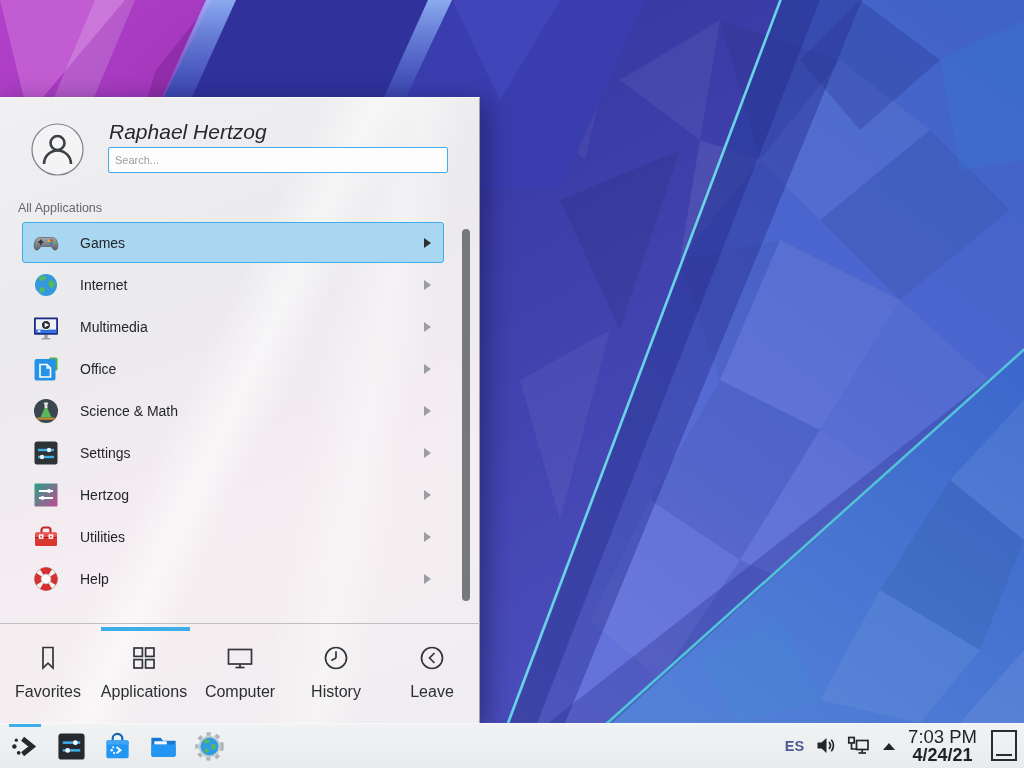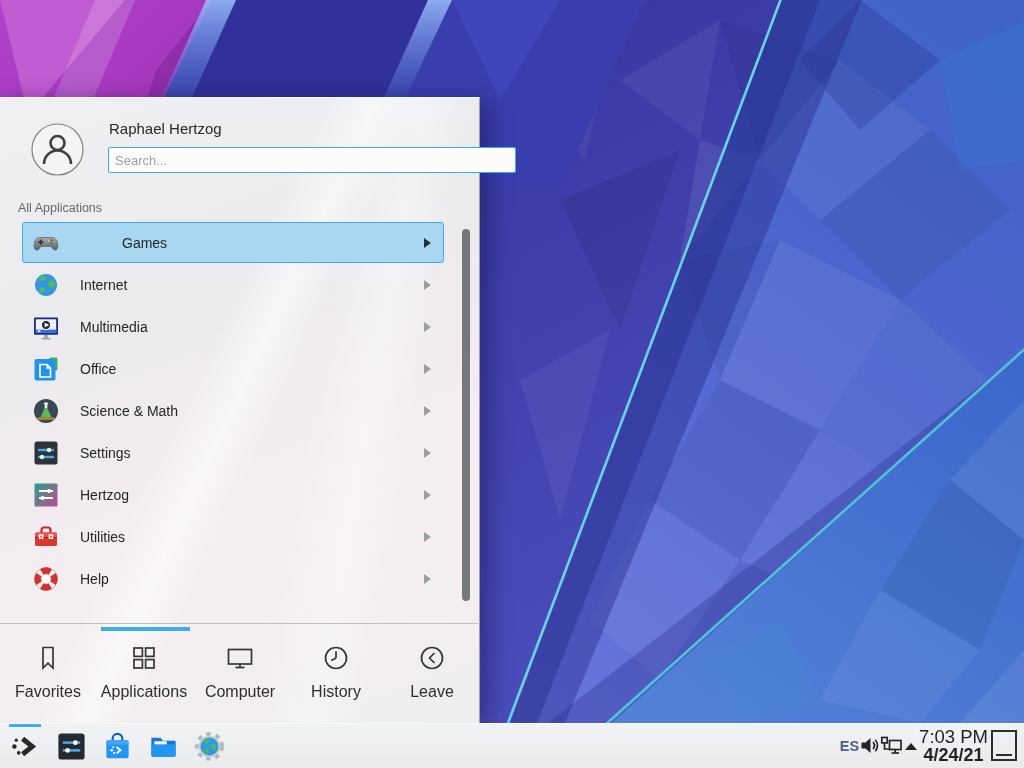--- a/index.html
+++ b/index.html
@@ -14,37 +14,37 @@
     background:
       linear-gradient(115deg, rgba(255,255,255,0) 42%, rgba(255,255,255,.55) 49%, rgba(255,255,255,0) 55%),
       linear-gradient(100deg, rgba(255,255,255,0) 62%, rgba(255,255,255,.38) 72%, rgba(255,255,255,0) 80%),
       linear-gradient(160deg, #f0f0f2 0%, #ebeaed 30%, #f3ecf1 58%, #f5eef1 72%, #efedf0 100%);
     border-right:1px solid rgba(90,95,100,.55);
     border-top:1px solid rgba(255,255,255,.6);
     box-shadow:6px 6px 24px rgba(10,10,45,.45);
     z-index:5;
   }
   .avatar { position:absolute; left:31px; top:25px; width:53px; height:53px; border-radius:50%; }
-  .user-name { position:absolute; left:109px; top:22px; font-size:15px; color:#26282a; }
+  .user-name { position:absolute; left:109px; top:22px; font-size:21px; color:#26282a;font-style:italic; }
   .search-input {
-    position:absolute; left:108px; top:49px; width:408px; height:26px;
+    position:absolute; left:108px; top:49px; width:340px; height:26px;
     border:1px solid #3daee9; border-radius:2px; background:#fdfdfd;
-    font-family:"Liberation Sans", sans-serif; font-size:13px; color:#232629; padding:0 6px;
+    font-family:"Liberation Sans", sans-serif; font-size:11px; color:#232629; padding:0 6px;
     outline:none;
   }
   .search-input::placeholder { color:#9aa0a5; }
   .section-label { position:absolute; left:18px; top:103px; font-size:12.5px; color:#63696e; }
 
   .menu-list { position:absolute; left:0; top:123px; width:480px; height:402px; overflow:hidden; }
   .menu-item {
     width:422px; height:41px; margin:1px 0 0 22px;
     display:flex; align-items:center;
     border:1px solid transparent; border-radius:3px;
   }
-  .menu-item.selected { background:#a9d6f1; border-color:#3caee9;gap:42px; }
+  .menu-item.selected { background:#a9d6f1; border-color:#3caee9; }
   .mi-icon { width:28px; height:28px; margin-left:9px; flex:0 0 28px; }
   .mi-icon svg { width:28px; height:28px; display:block; }
   .mi-label { margin-left:20px; font-size:14px; color:#232629; }
   .mi-arrow { margin-left:auto; margin-right:12px; width:0; height:0;
     border-top:5px solid transparent; border-bottom:5px solid transparent; border-left:7px solid #999ea3; }
   .menu-item.selected .mi-arrow { border-left-color:#2b2e33; }
 
   .scrollbar { position:absolute; left:462px; top:131px; width:8px; height:372px; border-radius:4px; background:#75797c; }
 
   .tabbar { position:absolute; left:0; top:525px; width:480px; height:101px; border-top:1px solid #bdbfc1; display:flex; }
@@ -57,21 +57,21 @@
   .taskbar {
     position:absolute; left:0; top:723px; width:1024px; height:45px;
     background:linear-gradient(#f1f2f3, #e9ebec);
     border-top:1px solid rgba(255,255,255,.7);
     display:flex; align-items:center; z-index:6;
   }
   .tb-left { display:flex; align-items:center; gap:14px; padding-left:9px; height:100%; }
   .tb-app { position:relative; width:32px; height:100%; display:flex; align-items:center; justify-content:center; }
   .tb-app svg { width:31px; height:31px; }
   .tb-active-line { position:absolute; left:0; top:0; width:32px; height:3px; background:#3daee9; }
-  .tb-right { margin-left:auto; display:flex; align-items:center; padding-right:7px; }
+  .tb-right { margin-left:auto; display:flex; align-items:center; gap:11px; padding-right:7px; }
   .kbd-layout { font-weight:bold; font-size:14.5px; color:#4a5c90; }
   .tray-icon svg { display:block; }
   .clock { text-align:center; color:#1f2326; line-height:1.04; }
   .clock .time { font-size:18.5px; }
   .clock .date { font-size:18px;font-weight:bold; }
   .show-desktop { width:26px; height:31px; border:2px solid #2a2d30; position:relative; background:transparent; margin-left:3px; }
   .show-desktop::after { content:""; position:absolute; left:3px; right:3px; bottom:3px; height:2px; background:#2a2d30; }
 </style>
 </head>
 <body>

